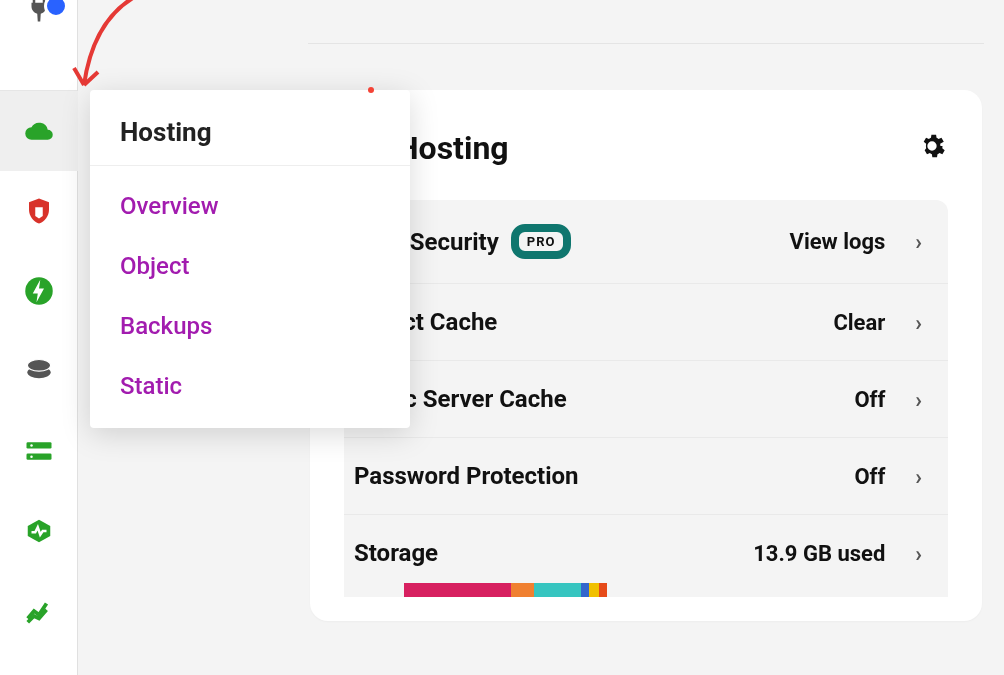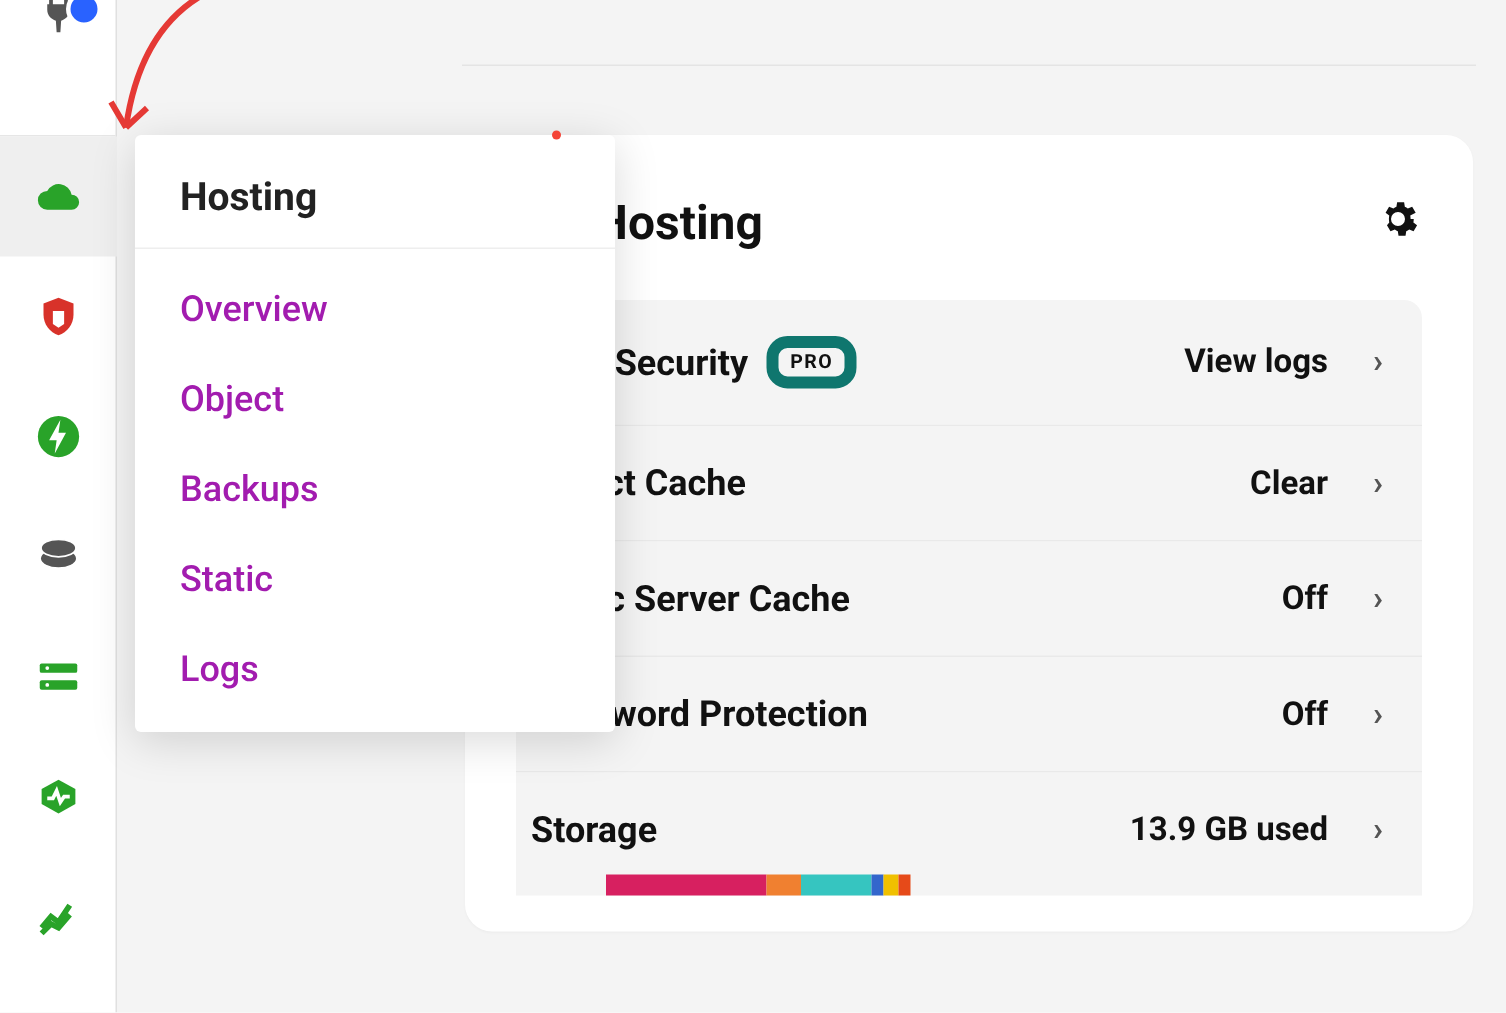--- a/index.html
+++ b/index.html
@@ -288,15 +288,14 @@
   </div>
 </div>
 
 <div class="flyout">
   <div class="flyout-header">Hosting</div>
   <div class="flyout-list" id="flyout-list">
       <div class="flyout-item">Overview</div>
       <div class="flyout-item">Object</div>
       <div class="flyout-item">Backups</div>
       <div class="flyout-item">Static</div>
-      <div class="flyout-item">Logs</div>
     </div>
 </div>
 
 </body></html>

